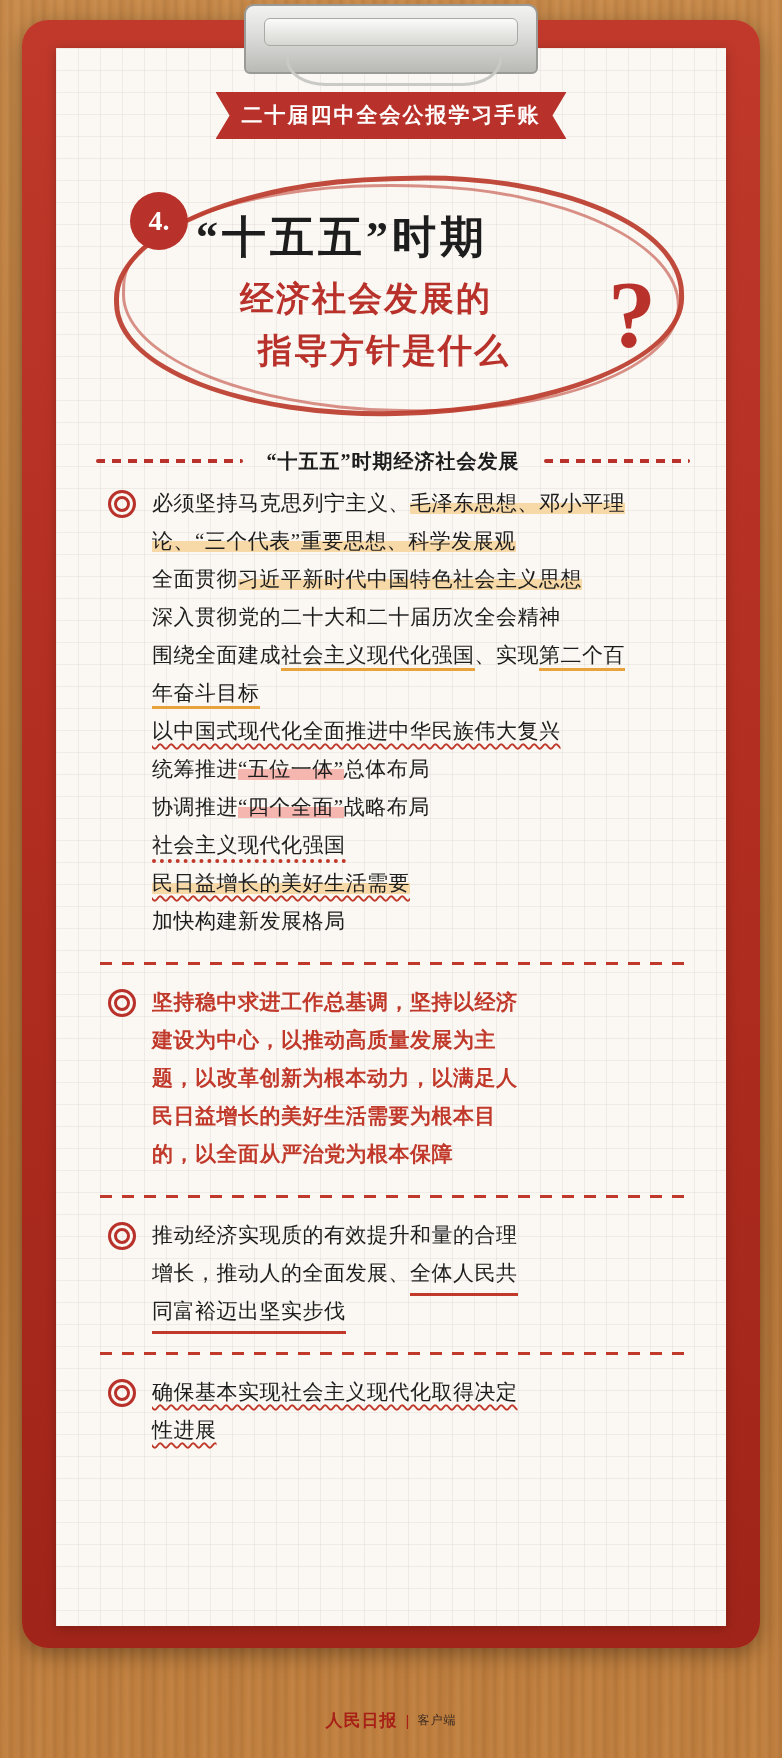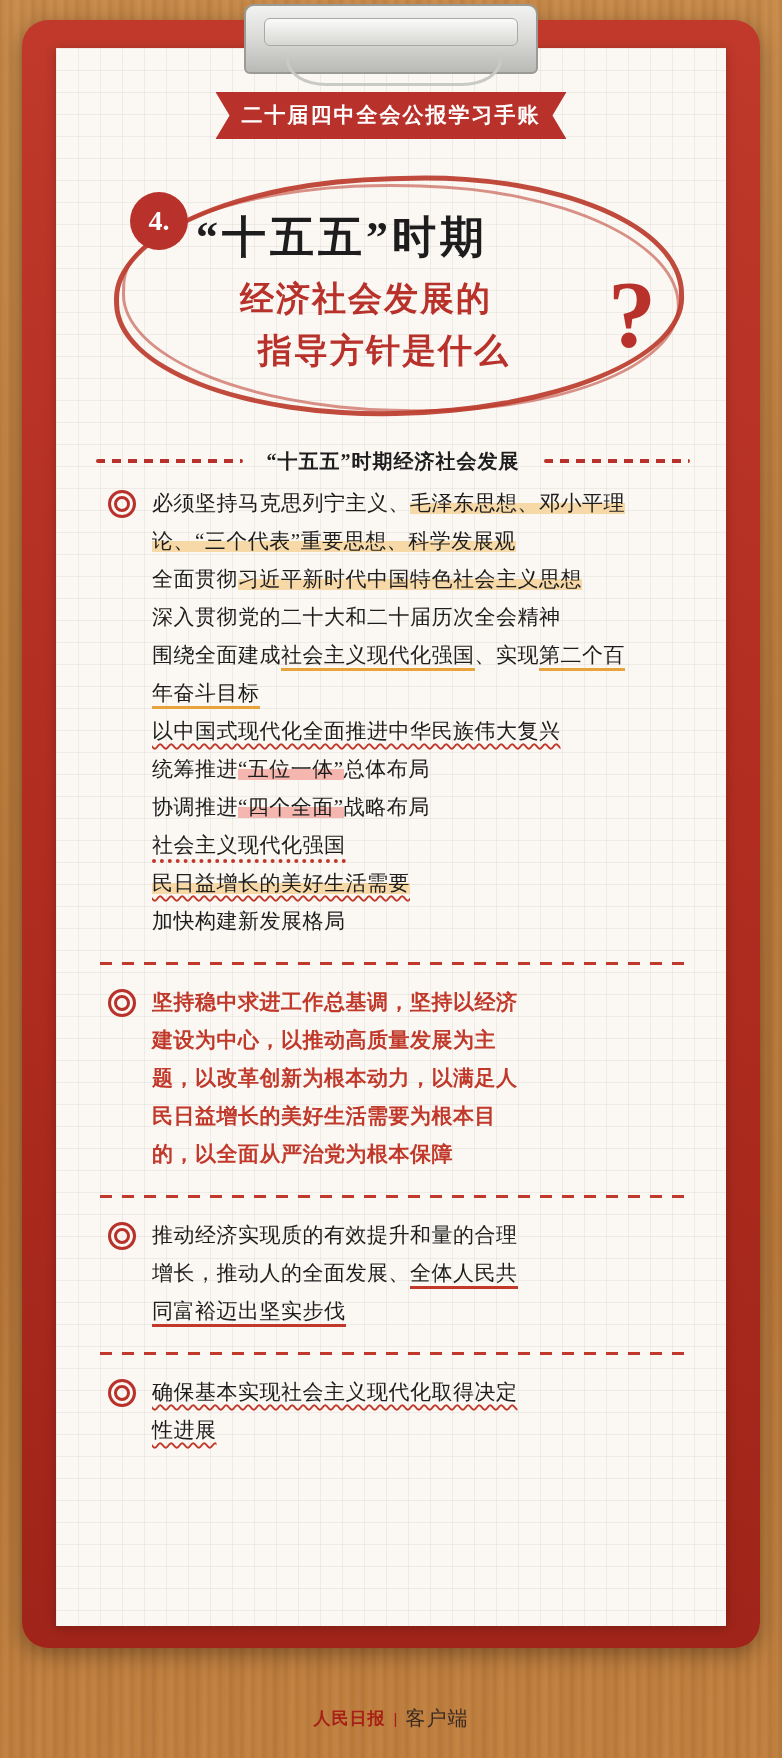--- a/index.html
+++ b/index.html
@@ -253,21 +253,21 @@
     font-family: Liberation Serif, serif;
     font-size: 21px;
     color: #1d1d1d;
     line-height: 38px;
     letter-spacing: .5px;
   }
 
   .hl-orange { background: linear-gradient(transparent 52%, #f7d9a8 52%, #f7d9a8 94%, transparent 94%); }
   .hl-pink   { background: linear-gradient(transparent 52%, #f4b6ae 52%, #f4b6ae 94%, transparent 94%); }
   .u-orange  { border-bottom: 3px solid #e8a33d; padding-bottom: 1px; }
-  .u-red     { border-bottom: 3px solid #c0392b; padding-bottom: 1px; }
+  .u-red     { border-bottom: 3px solid #c0392b; padding-bottom: 8px; }
   .wavy-red  { text-decoration: underline wavy #c0392b; text-underline-offset: 5px; text-decoration-thickness: 2px; }
   .dotted-red{ border-bottom: 4px dotted #c0392b; padding-bottom: 2px; }
 
   .divider {
     margin: 22px 0 18px 0;
     height: 3px;
     background: repeating-linear-gradient(90deg,#c0392b 0 12px, transparent 12px 22px);
   }
 
   .line.red {
@@ -291,21 +291,21 @@
   .footer-mark {
     font-family: "Liberation Serif", serif;
     font-weight: bold;
     font-size: 17px;
     color: #a71f16;
     letter-spacing: 1px;
   }
   .footer-sep { color: #a71f16; font-size: 15px; }
   .footer-text {
     font-family: "Liberation Serif", serif;
-    font-size: 20px;
+    font-size: 12px;
     color: #3a2a22;
     letter-spacing: 1px;
   }
 </style>
 </head>
 <body>
 
 <div class="wood">
   <div class="wood-grain"></div>
 </div>

